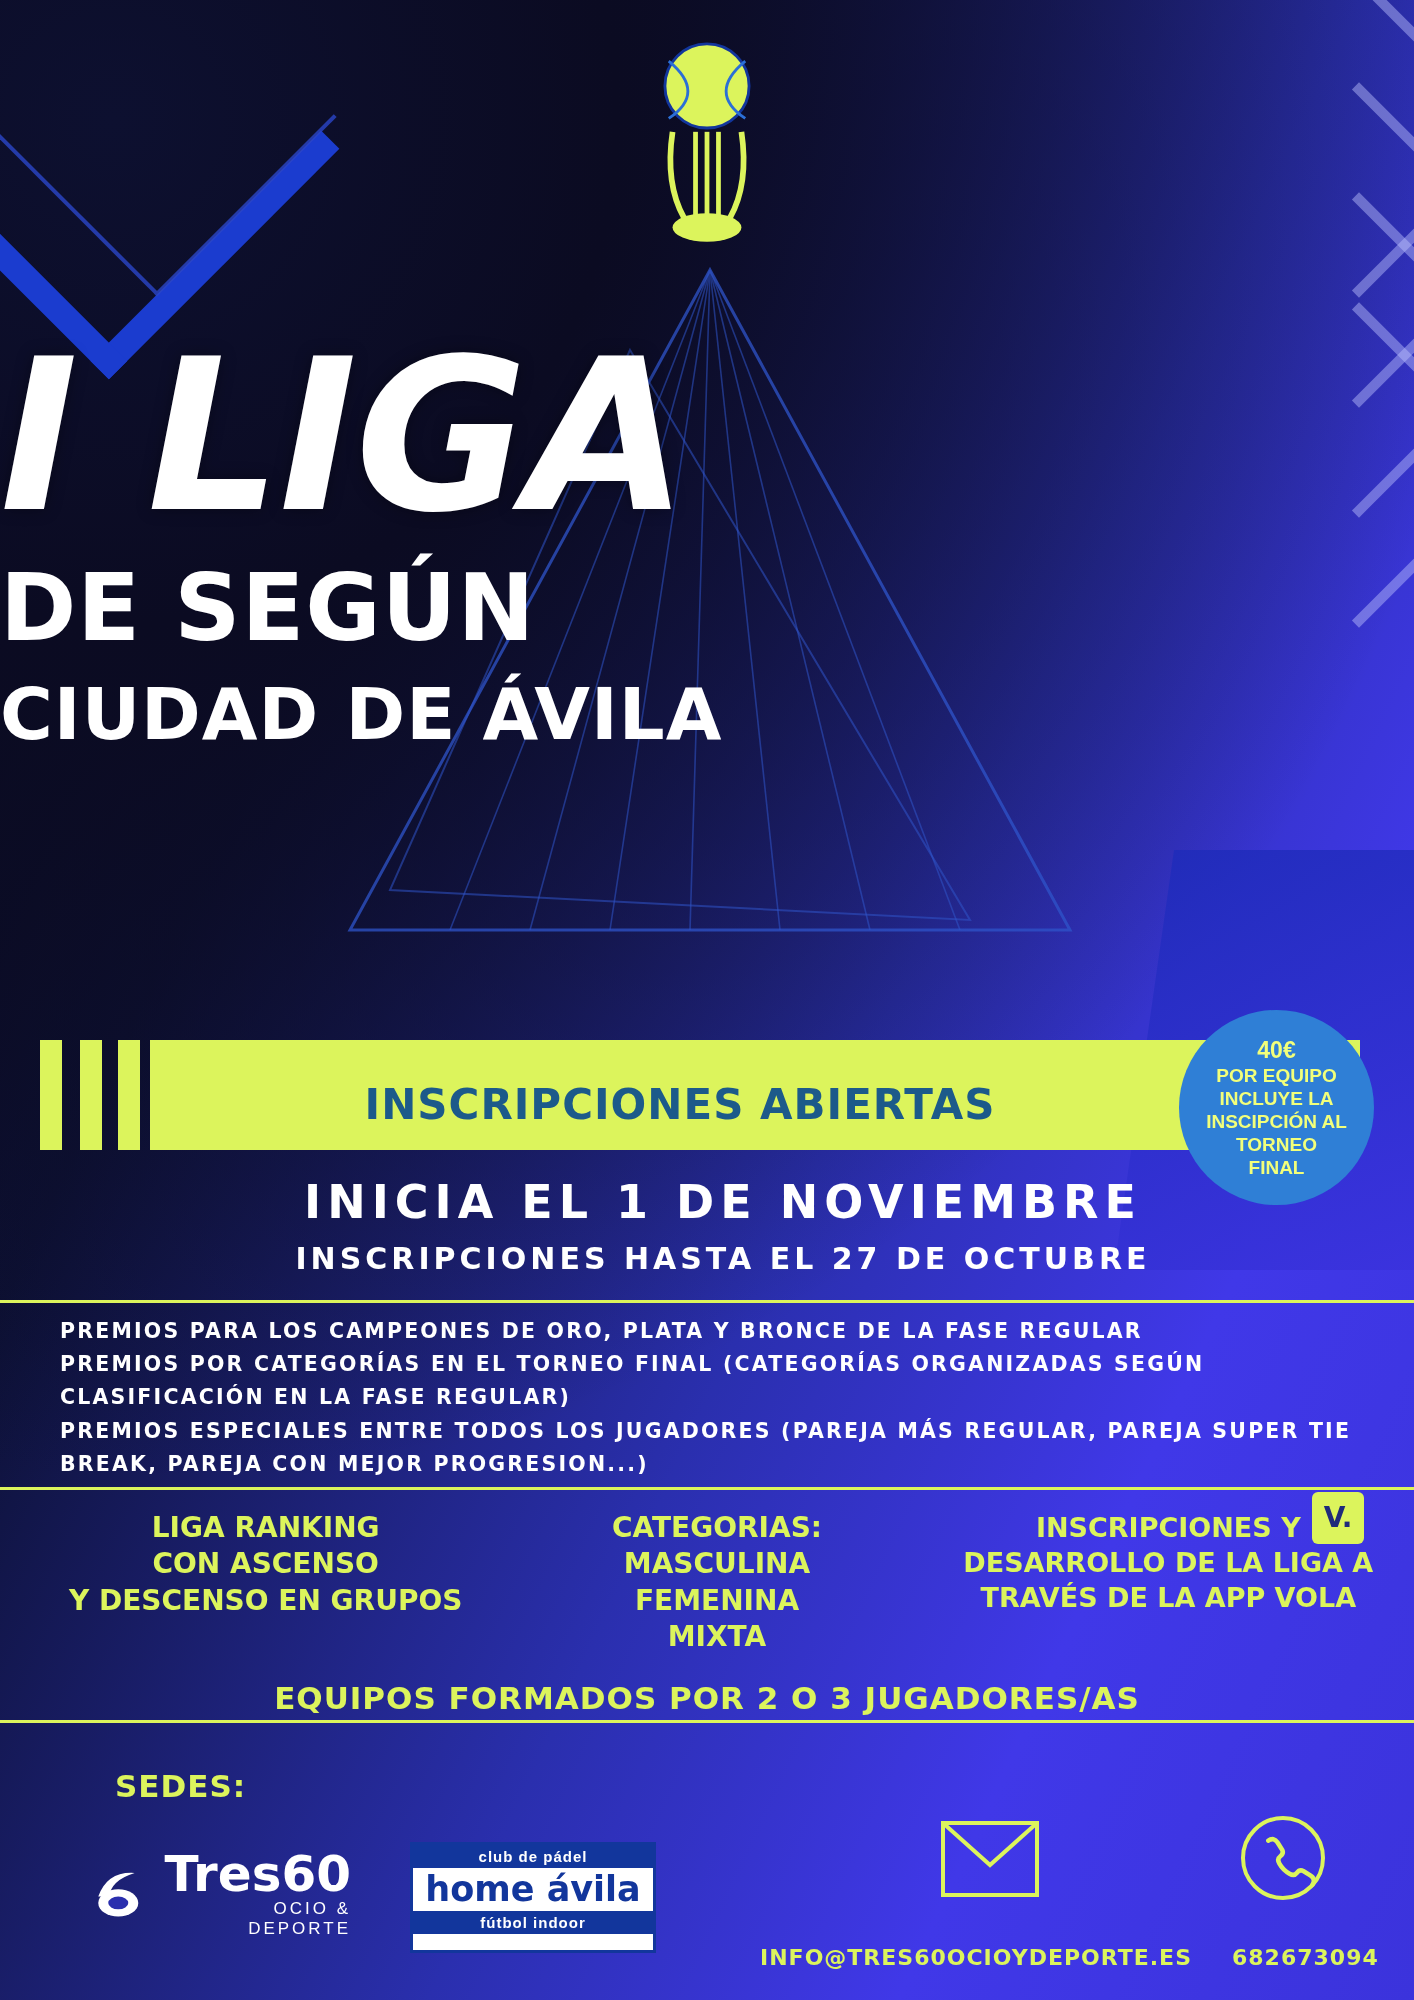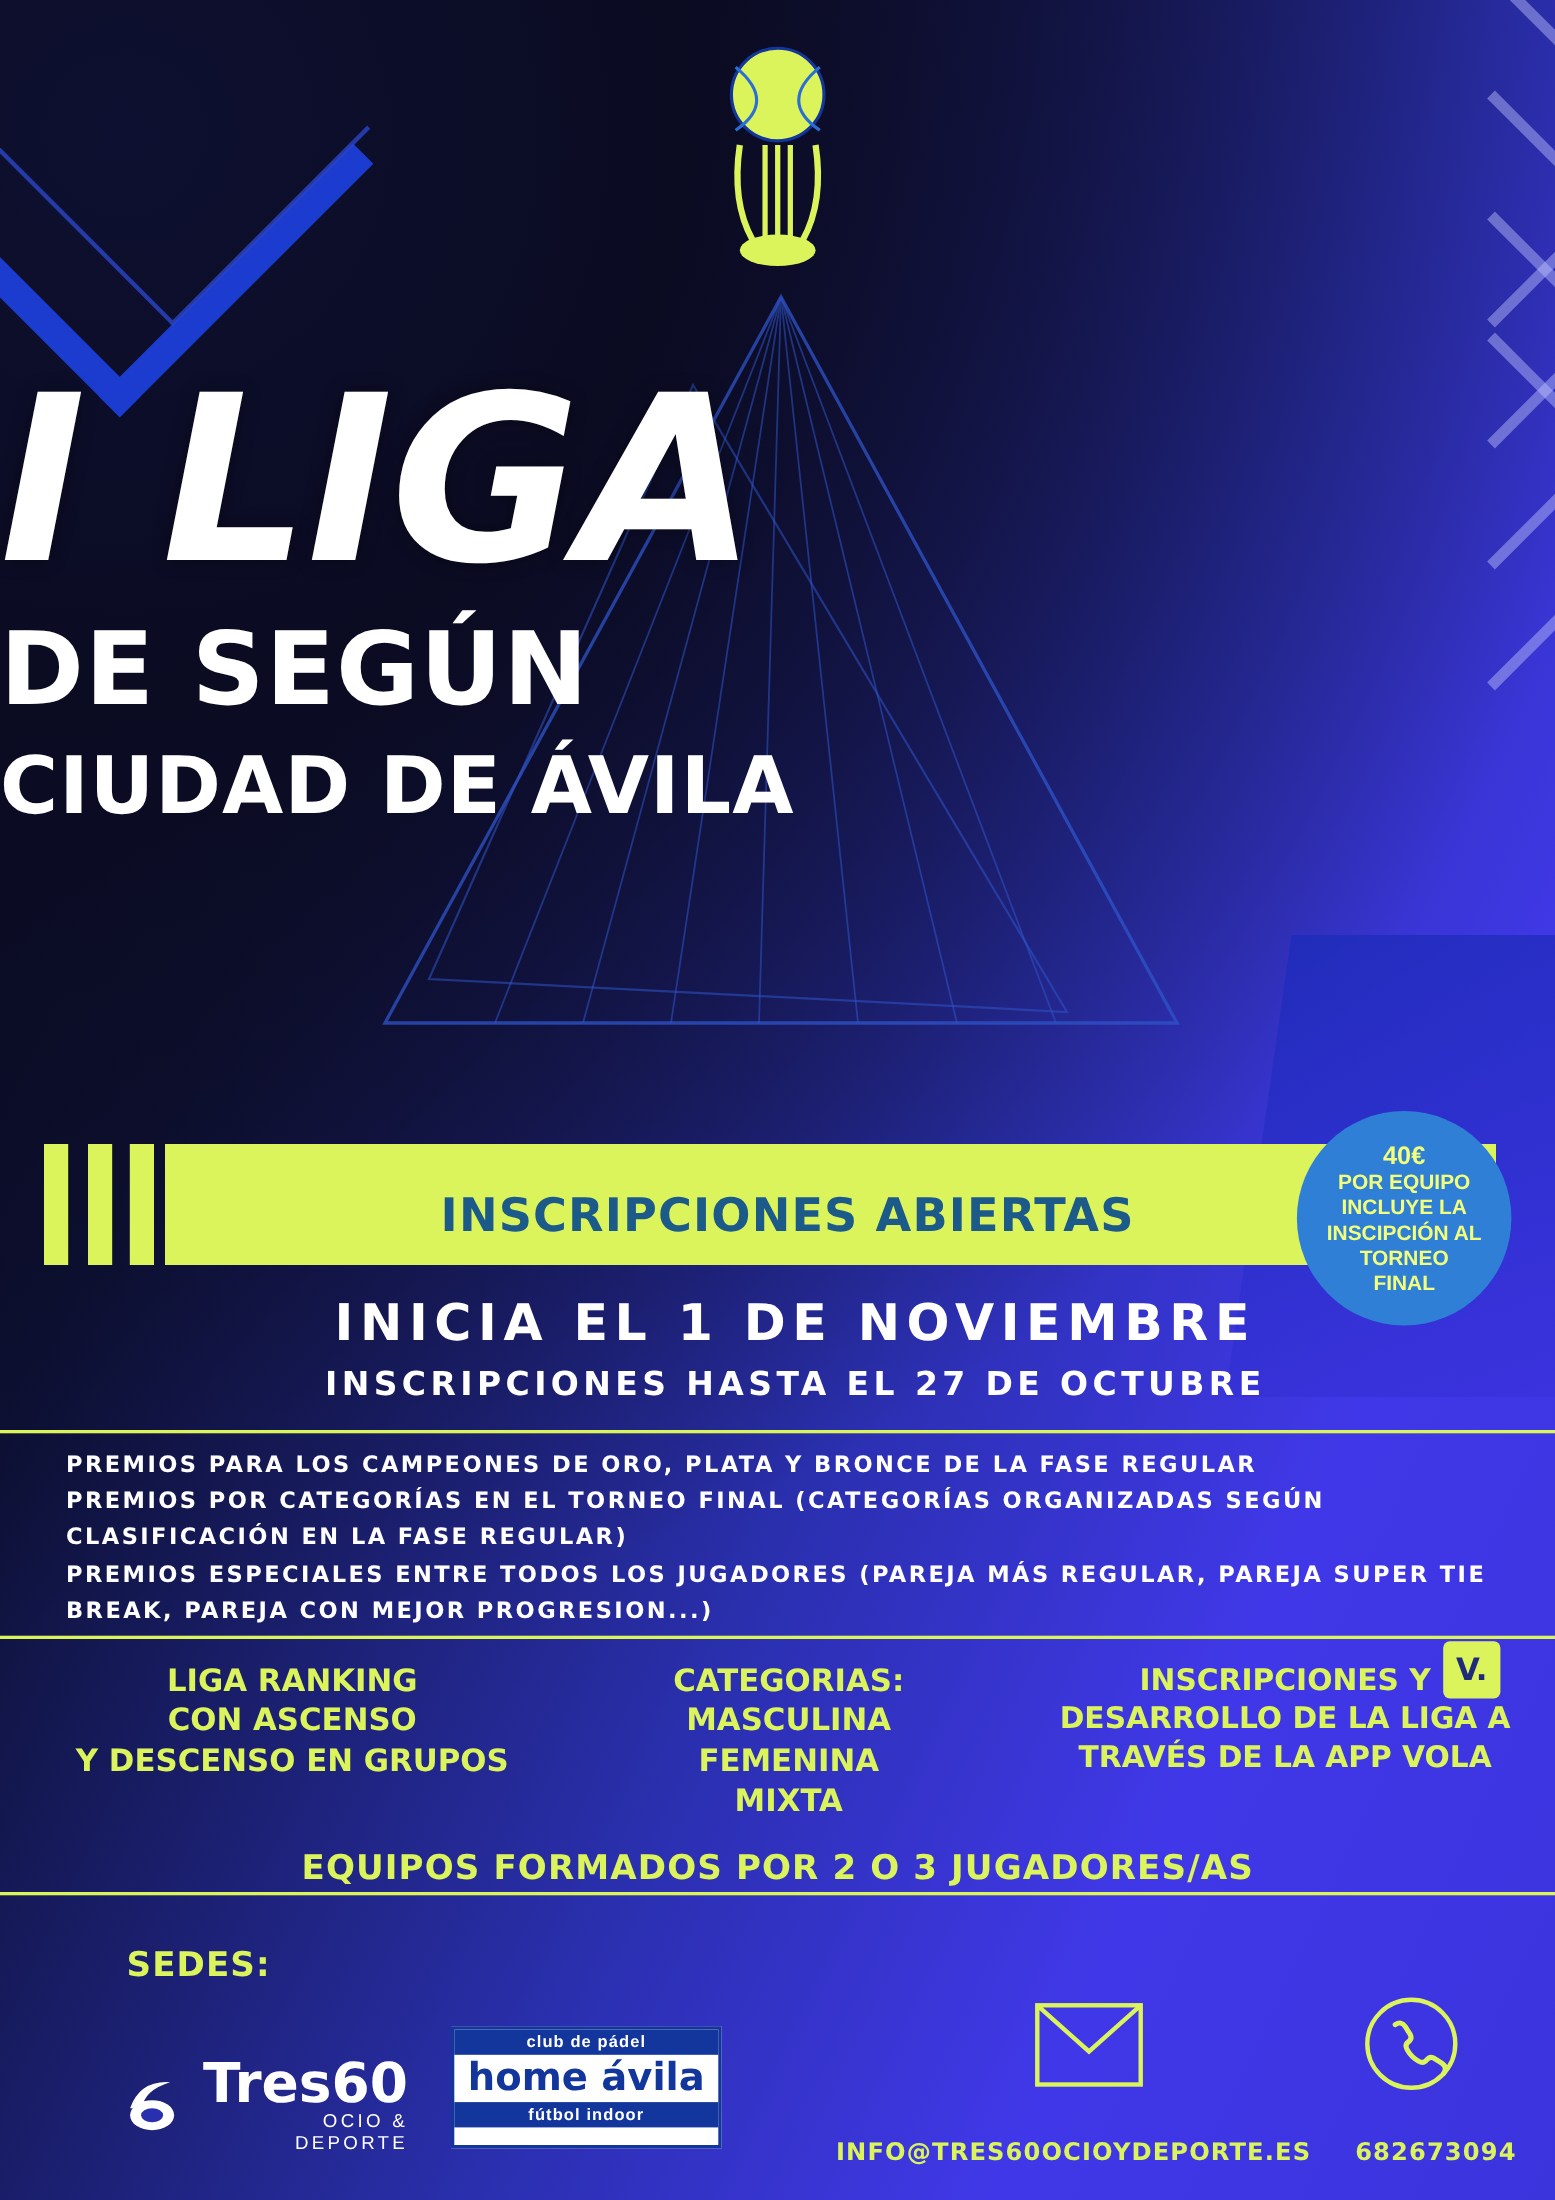--- a/index.html
+++ b/index.html
@@ -68,21 +68,20 @@
   .banner-bar{
     position:absolute;left:150px;top:0;width:1210px;height:110px;background:#dcf45c;
   }
   .stripe{position:absolute;top:0;width:22px;height:110px;background:#dcf45c;}
   .s1{left:40px;} .s2{left:80px;} .s3{left:118px;}
   .banner-text{
     position:absolute;left:150px;top:0;width:1060px;height:128px;
     display:flex;align-items:center;justify-content:center;
     color:#1c5a8a;font-size:42px;font-weight:800;letter-spacing:1px;
     font-family:"DejaVu Sans", sans-serif;
-    margin-left:36px;
   }
   .price-circle{
     position:absolute;right:40px;top:1010px;width:195px;height:195px;border-radius:50%;
     background:#2f7fd6;display:flex;flex-direction:column;align-items:center;justify-content:center;
     color:#f2ff7a;text-align:center;font-weight:800;line-height:1.22;font-size:19px;
     box-shadow:0 0 0 0 rgba(0,0,0,0);
   }
   .price-circle .big{font-size:23px;}
   
   .dates{position:absolute;left:16px;top:1175px;width:100%;text-align:center;color:#fff;}
@@ -111,21 +110,21 @@
   }
   .equipos{
     position:absolute;left:0;top:1680px;width:100%;text-align:center;color:#dcf45c;
     font-size:31px;font-weight:800;letter-spacing:1px;font-family:"DejaVu Sans",sans-serif;
   }
   
   .sedes{
     position:absolute;left:115px;top:1768px;color:#dcf45c;font-size:31px;font-weight:800;
     letter-spacing:1px;font-family:"DejaVu Sans",sans-serif;
   }
-  .logo-tres{position:absolute;left:111px;top:1845px;width:260px;height:90px;color:#fff;margin-top:20px;}
+  .logo-tres{position:absolute;left:91px;top:1845px;width:260px;height:90px;color:#fff;}
   .tres-text{font-size:50px;font-weight:700;font-family:"DejaVu Sans",sans-serif;color:#fff;}
   .tres-sub{font-size:17px;letter-spacing:3px;color:#fff;text-align:right;margin-top:-4px;}
   .logo-home{position:absolute;left:410px;top:1842px;width:240px;height:105px;background:#fff;border:3px solid #12369c;}
   .home-top{background:#12369c;color:#fff;font-size:15px;text-align:center;font-weight:700;letter-spacing:1px;padding:3px 0;}
   .home-mid{color:#12369c;font-size:35px;font-weight:800;text-align:center;line-height:1.05;padding-top:3px;font-family:"DejaVu Sans",sans-serif;}
   .home-bot{background:#12369c;color:#fff;font-size:15px;text-align:center;font-weight:700;letter-spacing:1px;padding:3px 0;margin-top:3px;}
   .mail-icon{position:absolute;left:940px;top:1820px;}
   .phone-icon{position:absolute;left:1240px;top:1815px;}
   .contact-row{
     position:absolute;left:760px;top:1945px;width:620px;color:#dcf45c;

